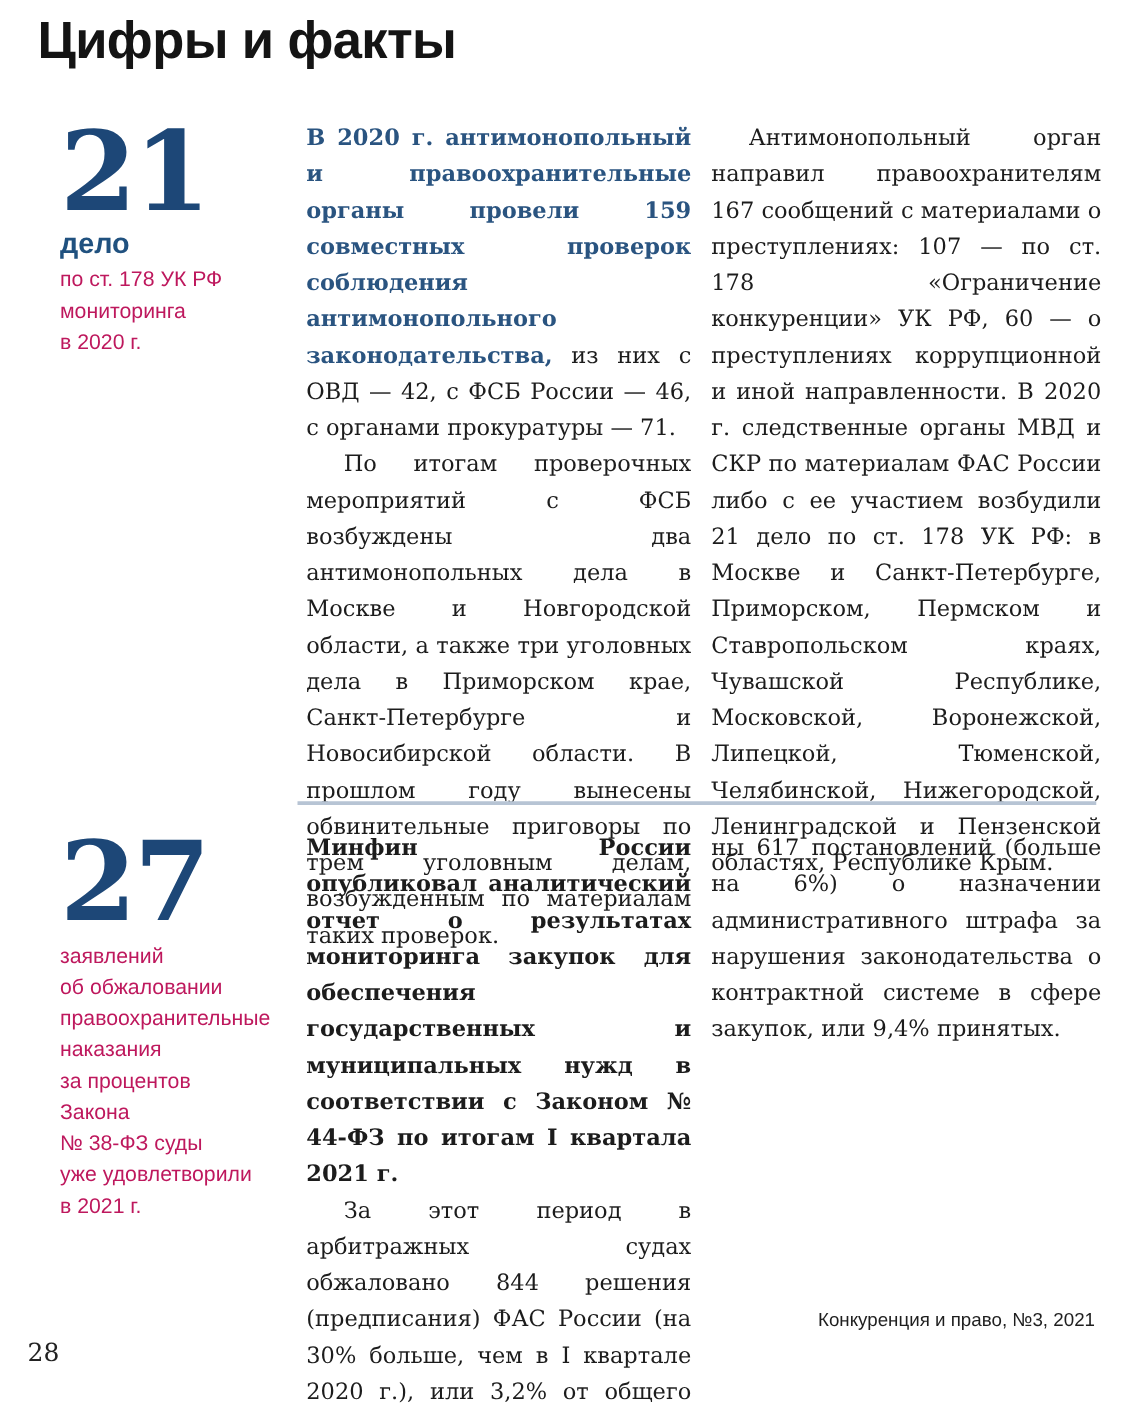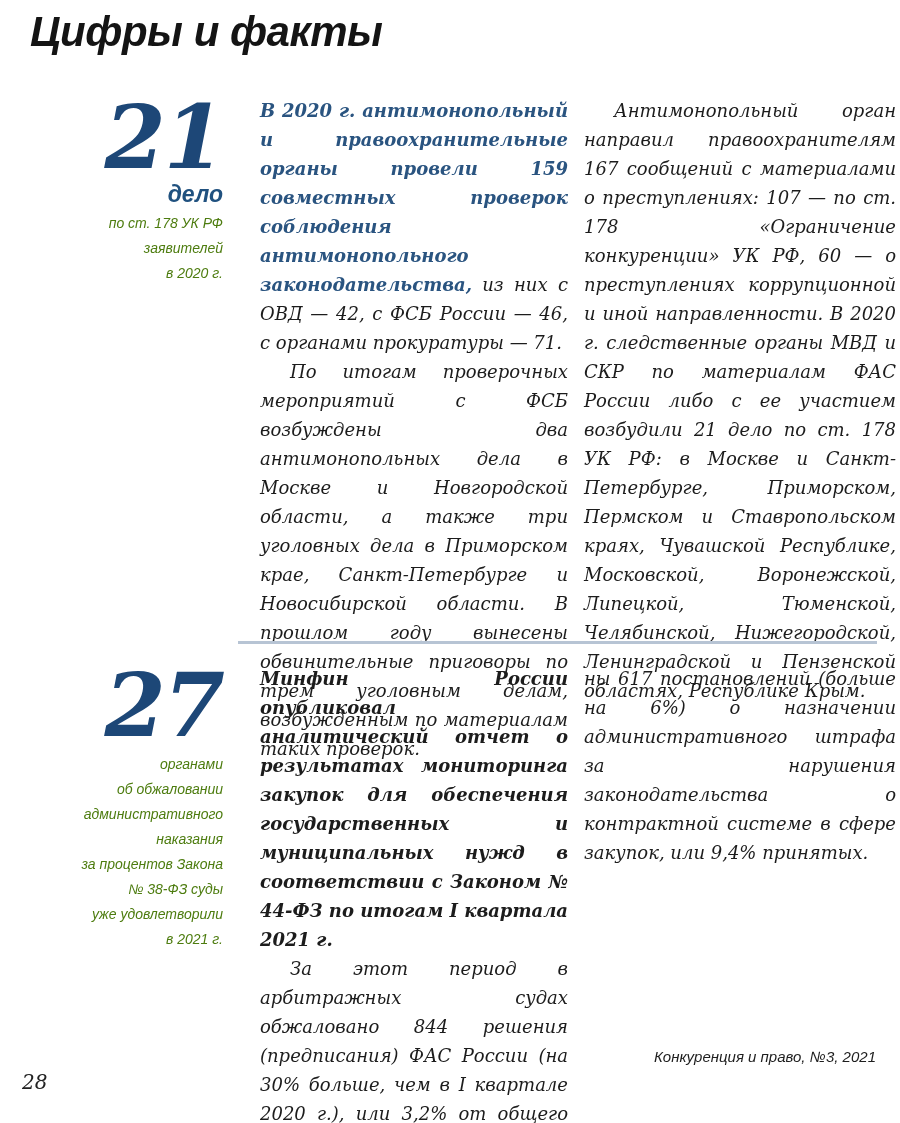--- a/index.html
+++ b/index.html
@@ -1,42 +1,42 @@
 <!DOCTYPE html>
 <html lang="ru"><head>
 <meta charset="utf-8">
 <style>
-  * { margin:0; padding:0; box-sizing:border-box;font-style:italic; }
+  * { margin:0; padding:0; box-sizing:border-box; }
   html, body { width:900px; height:1123px; background:#ffffff; overflow:hidden; }
   body { font-family:"DejaVu Serif", serif; color:#1c1c1c; position:relative; }
 
   .page { position:absolute; left:0; top:0; width:900px; height:1123px; background:#ffffff; }
 
   .page-title {
     position:absolute; left:30px; top:8px;
     font-family:"Liberation Sans","DejaVu Sans",sans-serif;
     font-weight:700; font-size:42px; letter-spacing:-0.5px; color:#141414;
   }
 
   .section { position:absolute; left:48px; width:833px; display:flex; align-items:flex-start; }
   .section.s1 { top:96px; }
   .section.s2 { top:664px; }
 
-  .sidebar { width:160px; flex:none; text-align:right;margin-left:15px; }
+  .sidebar { width:160px; flex:none; text-align:left; }
   .stat-number {
     font-family:"DejaVu Serif", serif; font-weight:700;
     font-size:88px; line-height:0.95; color:#1d4777; letter-spacing:-2px;
   }
   .stat-label {
     font-family:"Liberation Sans","DejaVu Sans",sans-serif; font-weight:700;
     font-size:23px; line-height:26px; color:#20517f; margin-top:1px;
   }
   .stat-caption {
     font-family:"Liberation Sans","DejaVu Sans",sans-serif;
-    font-size:14px; line-height:25px; color:#4d7c0f; margin-top:4px;
+    font-size:17px; line-height:25px; color:#be185d; margin-top:4px;
   }
 
   .cols { display:flex; gap:16px; margin-left:37px; }
   .col { width:308px; flex:none; }
   .col.c2 { width:312px; }
 
   p.body {
     font-size:18px; line-height:29px; text-align:justify;
     color:#1c1c1c; hyphens:auto;
   }
@@ -61,44 +61,44 @@
 <div class="page">
 
   <h1 class="page-title">Цифры и факты</h1>
 
   <div class="section s1">
     <div class="sidebar">
       <div class="stat-number">21</div>
       <div class="stat-label">дело</div>
       <div class="stat-caption">
         <div>по ст. 178 УК РФ</div>
-        <div>заявителей</div>
+        <div>мониторинга</div>
         <div>в 2020 г.</div>
       </div>
     </div>
     <div class="cols">
       <div class="col c1">
         <p class="body"><span class="lead">В 2020 г. антимонопольный и правоохранительные органы провели 159 совместных проверок соблюдения антимонопольного законодательства,</span> <span>из них с ОВД — 42, с ФСБ России — 46, с органами прокуратуры — 71.</span></p>
         <p class="body indent">По итогам проверочных мероприятий с ФСБ возбуждены два антимонопольных дела в Москве и Новгородской области, а также три уголовных дела в Приморском крае, Санкт-Петербурге и Новосибирской области. В прошлом году вынесены обвинительные приговоры по трем уголовным делам, возбужденным по материалам таких проверок.</p>
       </div>
       <div class="col c2">
         <p class="body indent">Антимонопольный орган направил правоохранителям 167 сообщений с материалами о преступлениях: 107 — по ст. 178 «Ограничение конкуренции» УК РФ, 60 — о преступлениях коррупционной и иной направленности. В 2020 г. следственные органы МВД и СКР по материалам ФАС России либо с ее участием возбудили 21 дело по ст. 178 УК РФ: в Москве и Санкт-Петербурге, Приморском, Пермском и Ставропольском краях, Чувашской Республике, Московской, Воронежской, Липецкой, Тюменской, Челябинской, Нижегородской, Ленинградской и Пензенской областях, Республике Крым.</p>
       </div>
     </div>
   </div>
 
   <div class="divider"></div>
 
   <div class="section s2">
     <div class="sidebar">
       <div class="stat-number">27</div>
       <div class="stat-caption">
-        <div>органами</div>
+        <div>заявлений</div>
         <div>об обжаловании</div>
-        <div>административного</div>
+        <div>правоохранительные</div>
         <div>наказания</div>
         <div>за процентов Закона</div>
         <div>№ 38-ФЗ суды</div>
         <div>уже удовлетворили</div>
         <div>в 2021 г.</div>
       </div>
     </div>
     <div class="cols">
       <div class="col c1">
         <p class="body lead">Минфин России опубликовал аналитический отчет о результатах мониторинга закупок для обеспечения государственных и муниципальных нужд в соответствии с Законом № 44-ФЗ по итогам I квартала 2021 г.</p>

